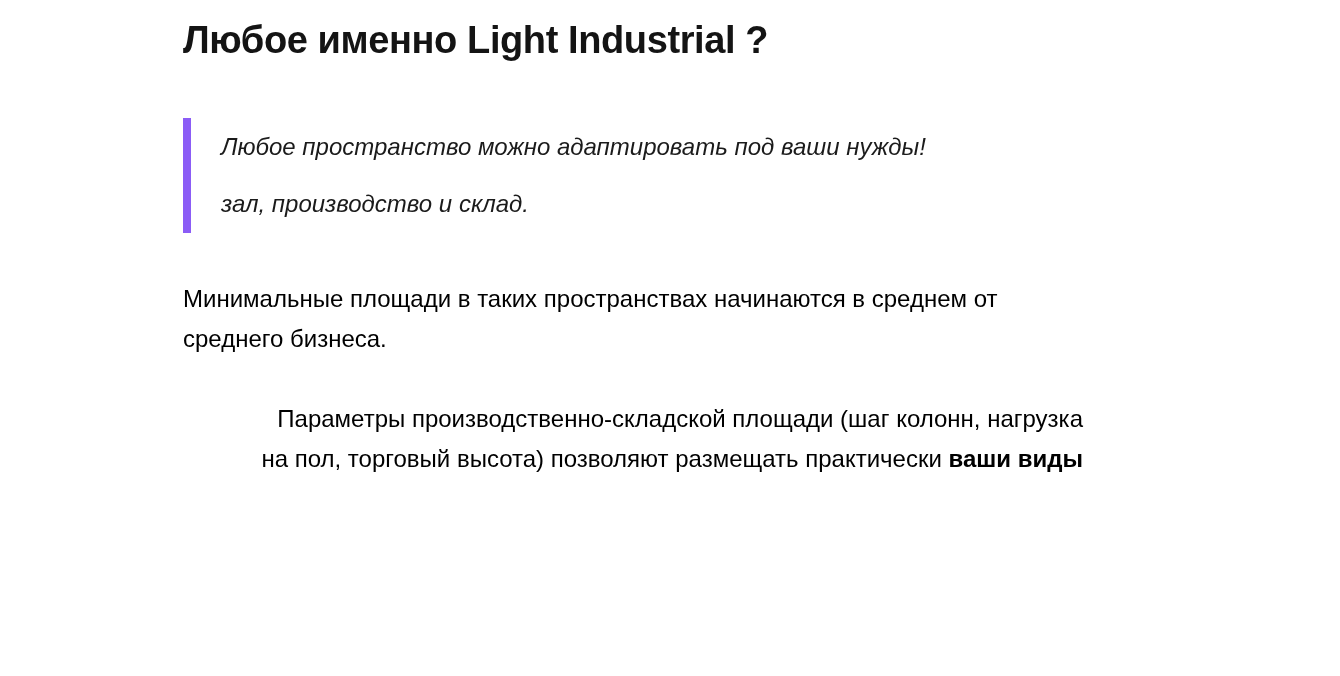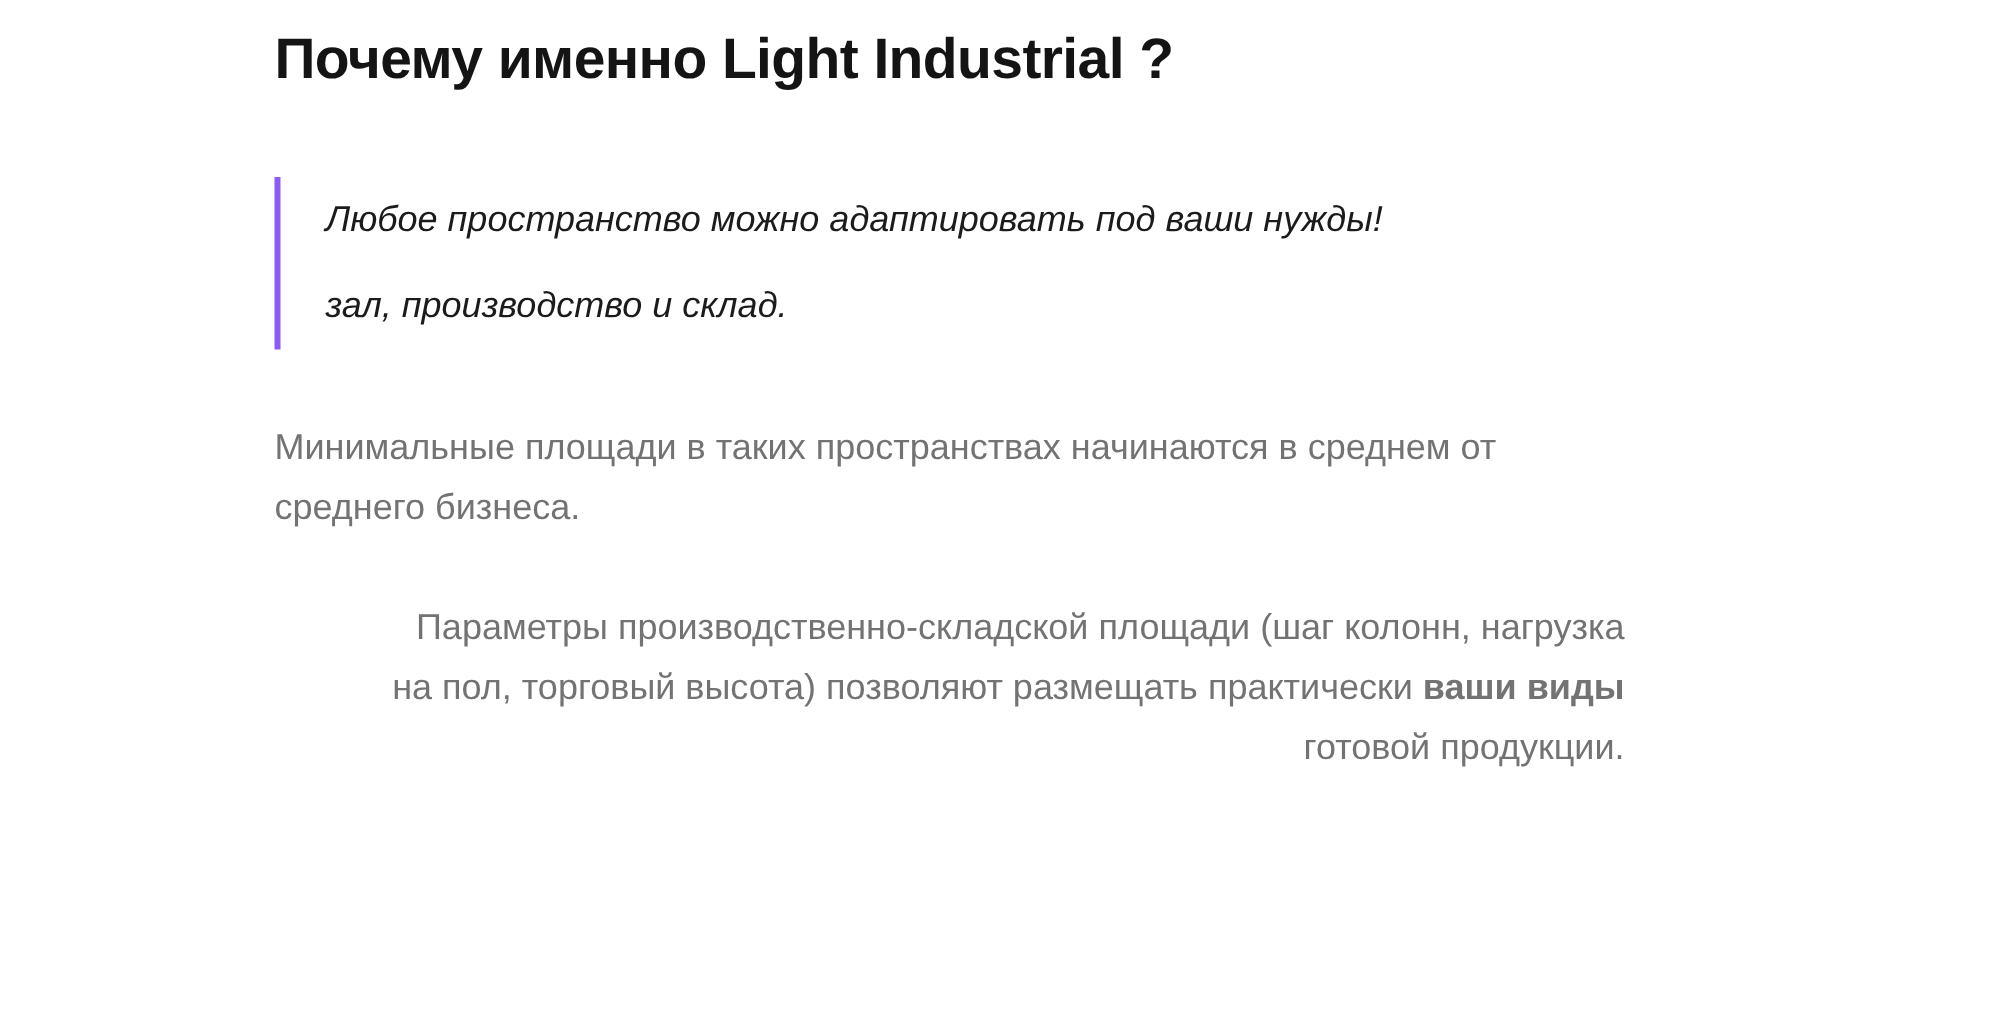--- a/index.html
+++ b/index.html
@@ -25,38 +25,38 @@
   h1.page-title {
     margin: 17px 0 0 0;
     font-size: 38px;
     line-height: 46px;
     font-weight: 700;
     letter-spacing: -0.4px;
     color: #141414;
   }
   blockquote.quote-block {
     margin: 55px 0 0 0;
-    border-left: 4px solid #8b5cf6;
+    border-left: 8px solid #8b5cf6;
     padding: 10px 0 10px 30px;
     font-style: italic;
     font-size: 24px;
     line-height: 38px;
     color: #1b1b1b;
   }
   blockquote.quote-block p {
     margin: 0;
   }
   blockquote.quote-block p + p {
     margin-top: 19px;
   }
   p.body-p {
     margin: 0;
     font-size: 24px;
     line-height: 40px;
-    color: #737373;
+    color: #000000;
   }
   p.body-p.first {
     margin-top: 46px;
   }
   p.body-p + p.body-p {
     margin-top: 40px;
     text-align: right;
   }
   .line {
     display: block;
@@ -64,35 +64,34 @@
   }
   b {
     font-weight: 700;
   }
 </style>
 </head>
 <body>
 
 <div class="content">
 
-  <h1 class="page-title">Почему именно Light Industrial ?</h1>
+  <h1 class="page-title">Любое именно Light Industrial ?</h1>
 
   <blockquote class="quote-block">
     <p>
       <span class="line">Любое пространство можно адаптировать под ваши нужды!</span>
     </p>
     <p>
       <span class="line">зал, производство и склад.</span>
     </p>
   </blockquote>
 
   <p class="body-p first">
     <span class="line">Минимальные площади в таких пространствах начинаются в среднем от</span>
     <span class="line">среднего бизнеса.</span>
   </p>
 
   <p class="body-p">
     <span class="line">Параметры производственно-складской площади (шаг колонн, нагрузка</span>
     <span class="line"><span>на пол, торговый высота) позволяют размещать практически </span><b>ваши виды</b></span>
-    <span class="line">готовой продукции.</span>
   </p>
 
 </div>
 
 </body></html>

